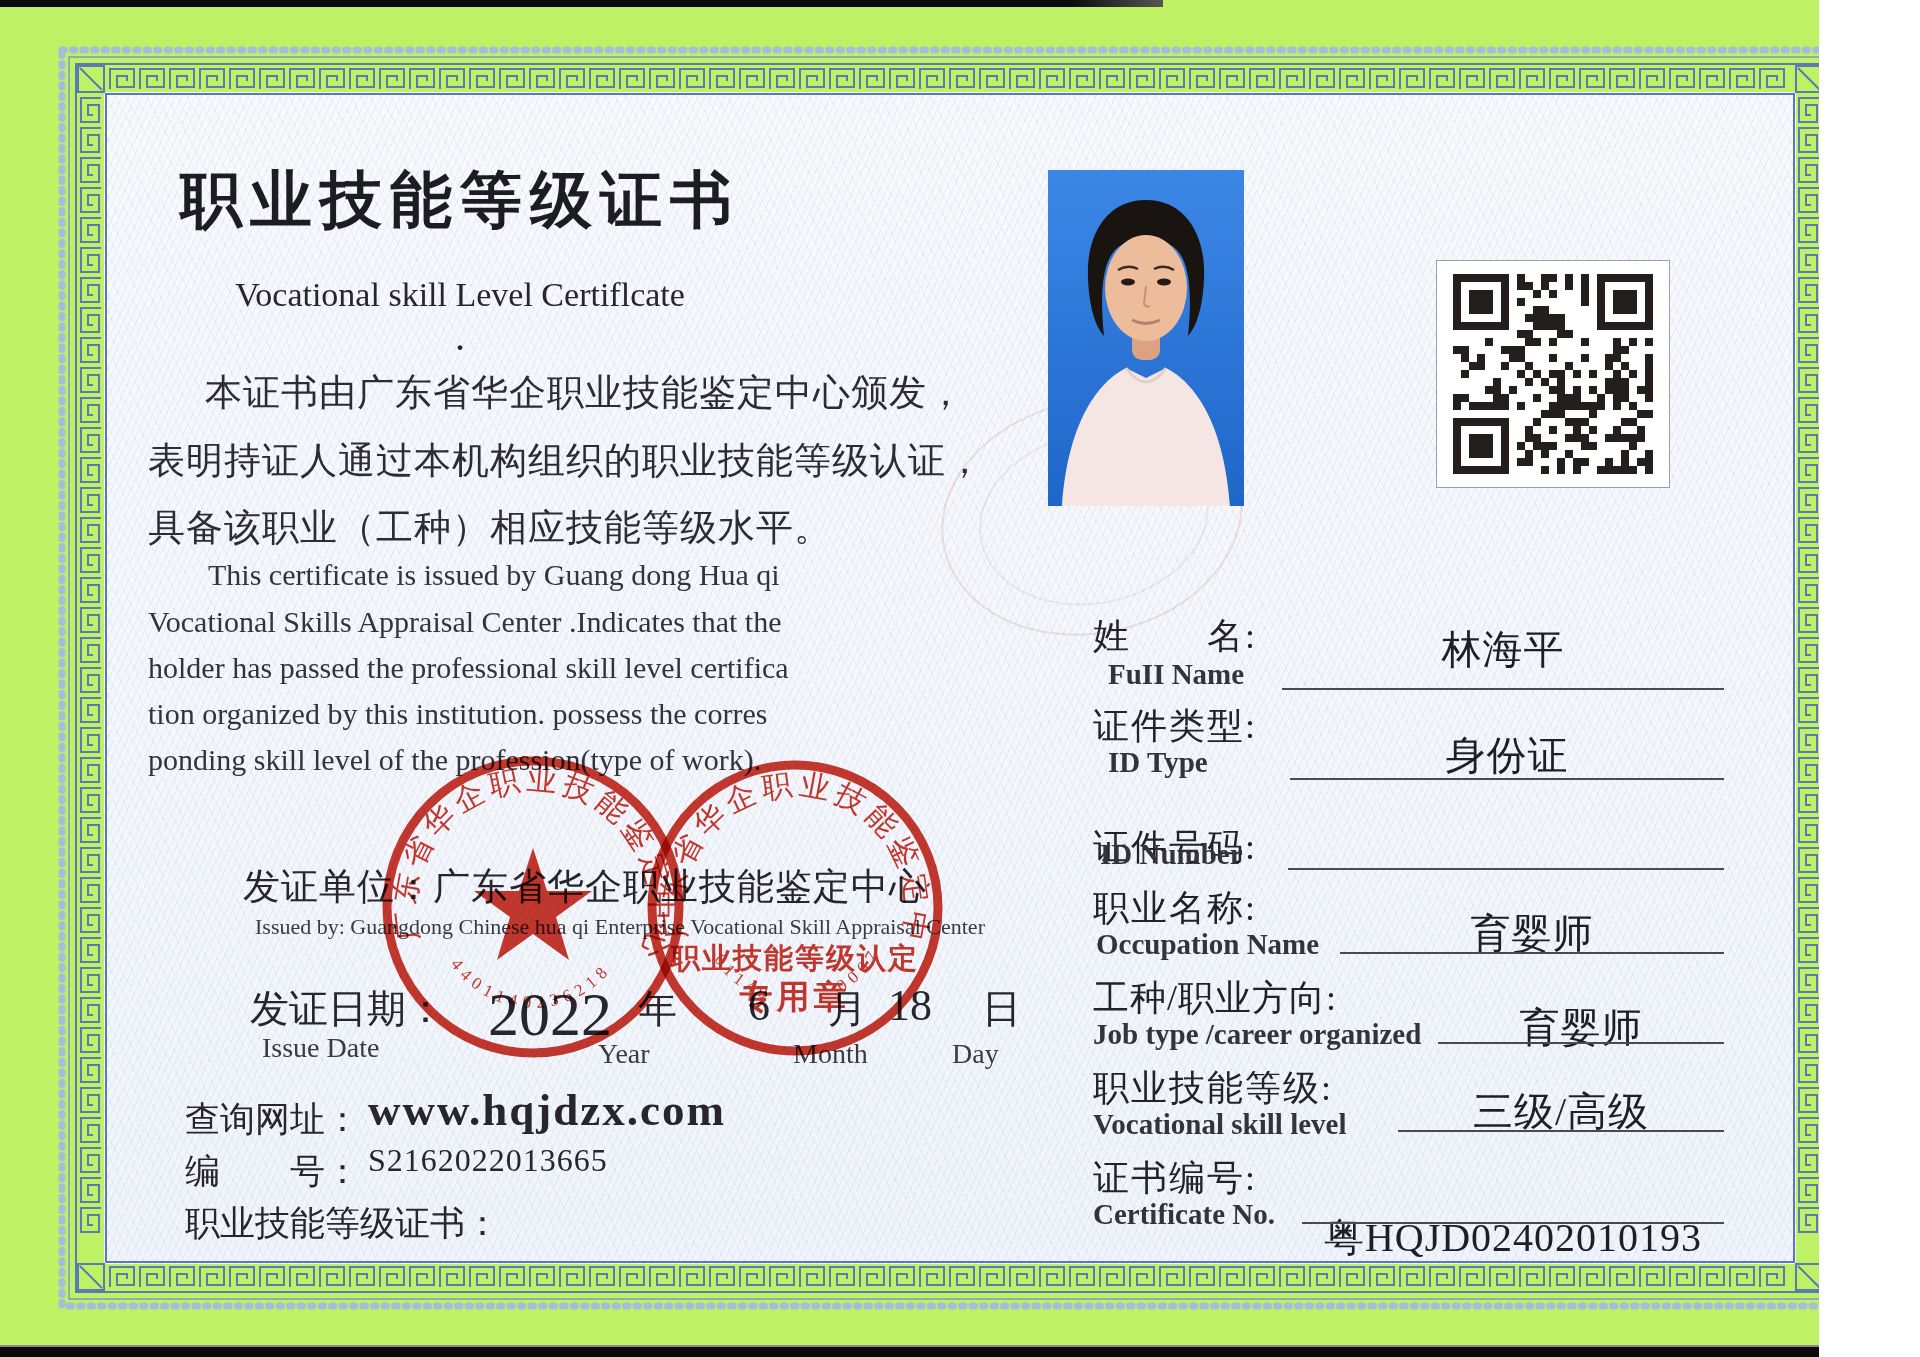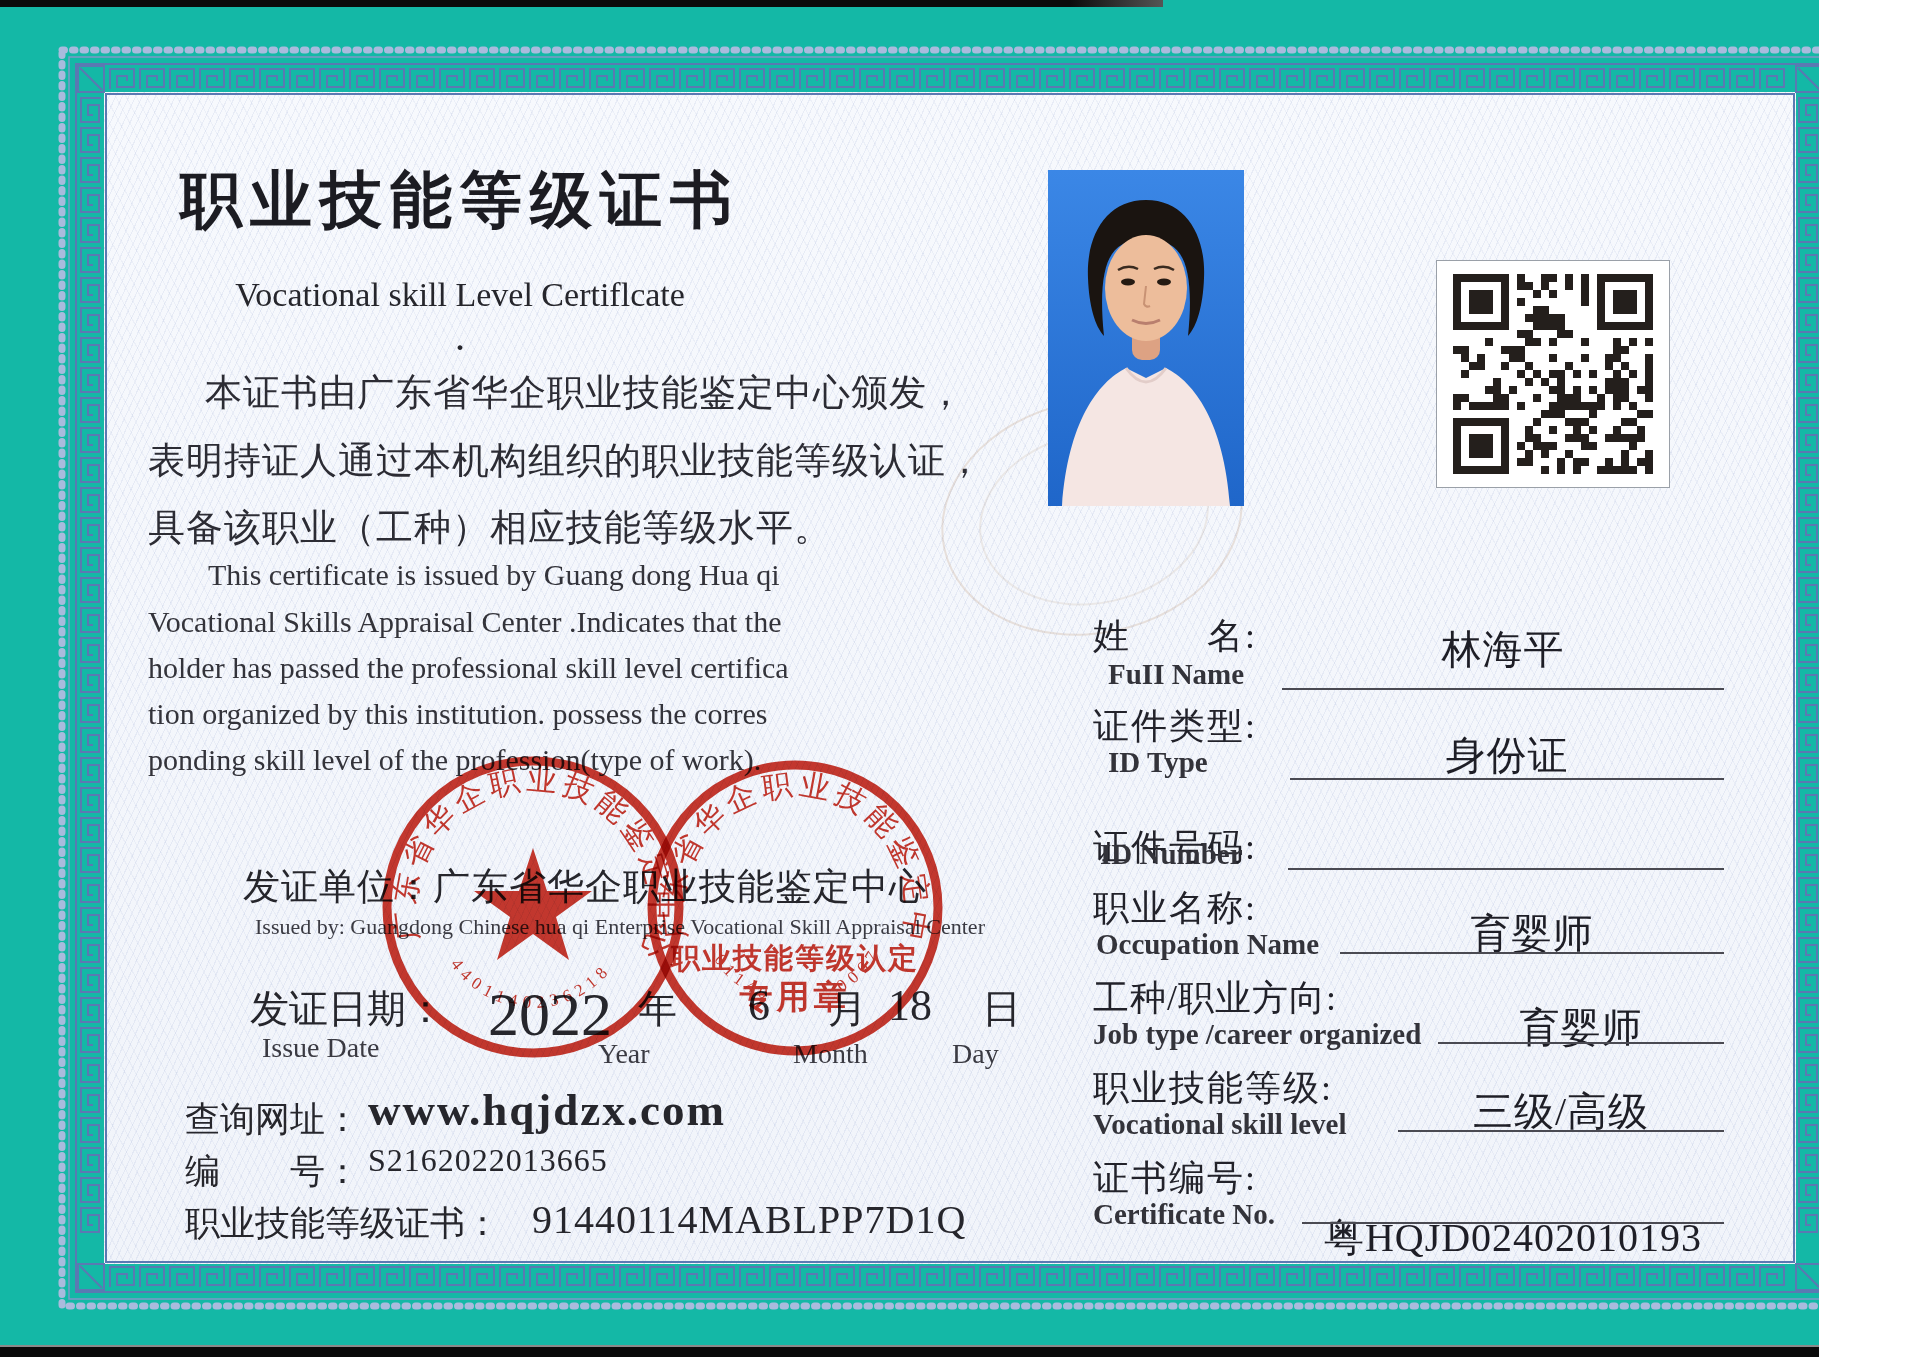--- a/index.html
+++ b/index.html
@@ -1,16 +1,16 @@
 <!DOCTYPE html>
 <html><head>
 <meta charset="utf-8">
 <style>
   html,body{margin:0;padding:0;background:#ffffff;}
-  .page{position:relative;width:1819px;height:1357px;background:#14b8a6;overflow:hidden;
+  .page{position:relative;width:1819px;height:1357px;background:#bef264;overflow:hidden;
         font-family:"Liberation Serif","DejaVu Serif",serif;color:#26262c;}
   .abs{position:absolute;}
   
   .strip-top{left:0;top:0;width:1163px;height:7px;background:linear-gradient(90deg,#0b0b0b 0 92%,#555 100%);}
   .strip-bottom{left:0;top:1345px;width:1920px;height:12px;background:linear-gradient(#8a8a8a 0 2px,#0a0a0a 2px);}
   
   .paper-bg{left:104px;top:92px;width:1692px;height:1172px;
     background:
       repeating-linear-gradient(115deg,rgba(96,120,186,0.10) 0 1px,transparent 1px 6px),
       repeating-linear-gradient(62deg,rgba(96,120,186,0.07) 0 1px,transparent 1px 9px),
@@ -312,21 +312,20 @@
   <div class="abs d-sub d-month-en">Month</div>
   <div class="abs d-day">18</div>
   <div class="abs d-lbl d-dunit">日</div>
   <div class="abs d-sub d-day-en">Day</div>
 
   <div class="abs b-lbl url-lbl">查询网址：</div>
   <div class="abs url-val">www.hqjdzx.com</div>
   <div class="abs b-lbl ser-lbl">编　　号：</div>
   <div class="abs ser-val">S2162022013665</div>
   <div class="abs b-lbl ccc-lbl">职业技能等级证书：</div>
-  <div class="abs ccc-val">91440114MABLPP7D1Q</div>
 
   <div class="abs ghost ghost1"></div>
   <div class="abs ghost ghost2"></div>
 
   <svg class="abs photo" width="196" height="336" viewBox="0 0 196 336">
     <defs>
       <linearGradient id="pbg" x1="0" y1="0" x2="0" y2="1">
         <stop offset="0" stop-color="#3b87e6"></stop>
           <stop offset="1" stop-color="#1f66c9"></stop>
       </linearGradient>

